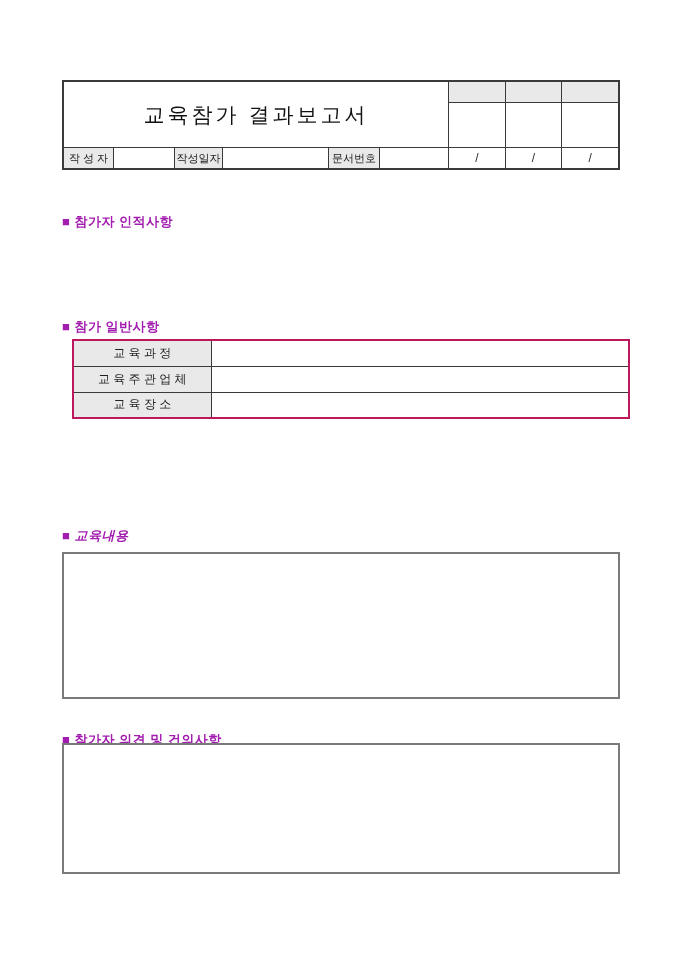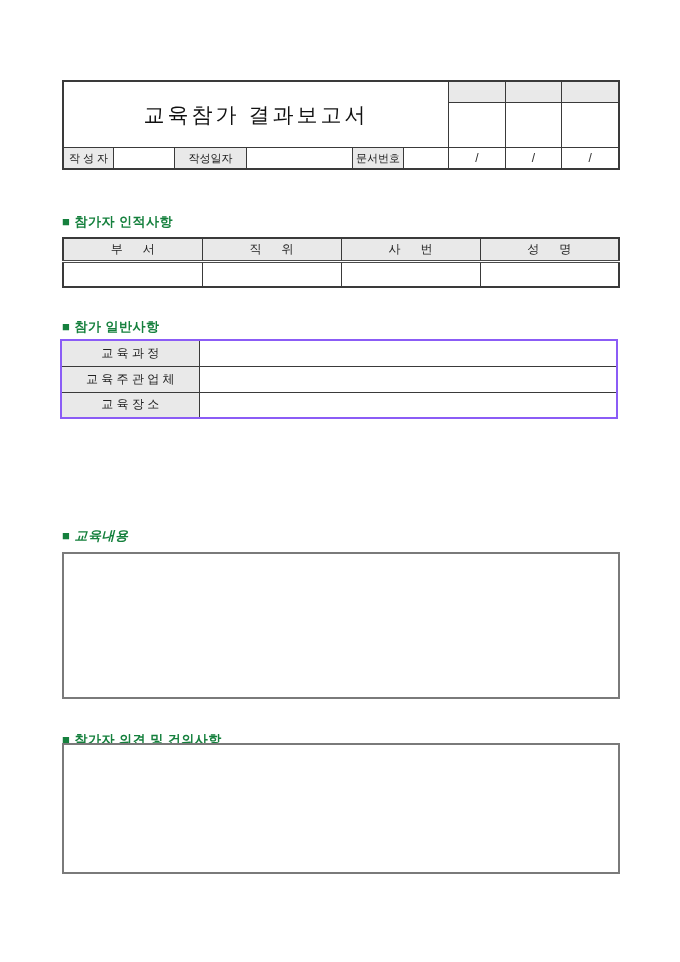--- a/index.html
+++ b/index.html
@@ -22,36 +22,36 @@
     font-size: 21px; letter-spacing: 3px; white-space: pre; color: #111;
   }
   .ht-bottom { height: 21px; min-height: 21px; display: flex; border-top: 1px solid #3a3a3a; font-size: 11px; }
   .ht-bottom .cell {
     display: flex; align-items: center; justify-content: center;
     border-right: 1px solid #3a3a3a; white-space: pre; overflow: hidden;
   }
   .ht-bottom .cell:last-child { border-right: none; }
   .shade { background: #e9e9e9; }
   .w-writer-l { width: 50px; }  .w-writer-v { width: 61px; }
-  .w-date-l   { width: 72px; }  .w-date-v   { width: 106px; }
+  .w-date-l   { width: 48px; }  .w-date-v   { width: 106px; }
   .w-doc-l    { width: 51px; }  .w-doc-v    { flex: 1; }
 
   .ht-right { flex: 1; display: flex; flex-direction: column; }
   .appr-row { display: flex; }
   .appr-row .acell { flex: 1; border-right: 1px solid #3a3a3a; display: flex; align-items: center; justify-content: center; }
   .appr-row .acell:last-child { border-right: none; }
   .appr-r1 { height: 21px; min-height: 21px; border-bottom: 1px solid #3a3a3a; }
   .appr-r1 .acell { background: #e9e9e9; font-size: 10px; }
   .appr-r2 { flex: 1; border-bottom: 1px solid #3a3a3a; }
   .appr-r3 { height: 20px; min-height: 20px; font-size: 12px; color: #2b2b2b; }
 
   
   .sec-heading {
     position: absolute; left: 62px; font-size: 13px; font-weight: bold;
-    letter-spacing: 0.5px; color: #15803d; white-space: pre;
+    letter-spacing: 0.5px; color: #a21caf; white-space: pre;
   }
   .h-info    { top: 213px; }
   .h-general { top: 318px; }
   .h-content { top: 527px; font-style: italic; }
   .h-opinion { top: 715px; margin-top: 16px; }
 
   
   table.info-table {
     position: absolute; left: 62px; top: 237px; width: 558px;
     border-collapse: collapse; table-layout: fixed;
@@ -59,23 +59,23 @@
   }
   table.info-table th {
     background: #e9e9e9; font-weight: normal; height: 23px;
     border: 1px solid #3a3a3a; border-bottom: 3px double #4a4a4a;
     white-space: pre; text-align: center; color: #222;
   }
   table.info-table td { border: 1px solid #3a3a3a; height: 26px; background: #fff; }
 
   
   table.general-table {
-    position: absolute; left: 60px; top: 339px; width: 558px;
+    position: absolute; left: 72px; top: 339px; width: 558px;
     border-collapse: collapse; table-layout: fixed;
-    border: 2px solid #8b5cf6; font-size: 12px;
+    border: 2px solid #be185d; font-size: 12px;
   }
   table.general-table th {
     width: 138px; background: #e9e9e9; font-weight: normal; height: 26px;
     border: 1px solid #3a3a3a; white-space: pre; text-align: center; color: #222;
   }
   table.general-table td { border: 1px solid #3a3a3a; background: #fff; }
 
   
   .big-box {
     position: absolute; left: 62px; width: 558px;
@@ -115,38 +115,20 @@
       </div>
       <div class="appr-row appr-r3">
         <div class="acell">/</div>
         <div class="acell">/</div>
         <div class="acell">/</div>
       </div>
     </div>
   </div>
 
   <div class="sec-heading h-info">■ 참가자 인적사항</div>
-  <table class="info-table">
-    <thead>
-      <tr>
-        <th>부      서</th>
-        <th>직      위</th>
-        <th>사      번</th>
-        <th>성      명</th>
-      </tr>
-    </thead>
-    <tbody>
-      <tr>
-        <td></td>
-        <td></td>
-        <td></td>
-        <td></td>
-      </tr>
-    </tbody>
-  </table>
 
   <div class="sec-heading h-general">■ 참가 일반사항</div>
   <table class="general-table">
     <tbody>
       <tr>
         <th>교 육 과 정</th>
         <td></td>
       </tr>
       <tr>
         <th>교 육 주 관 업 체</th>

